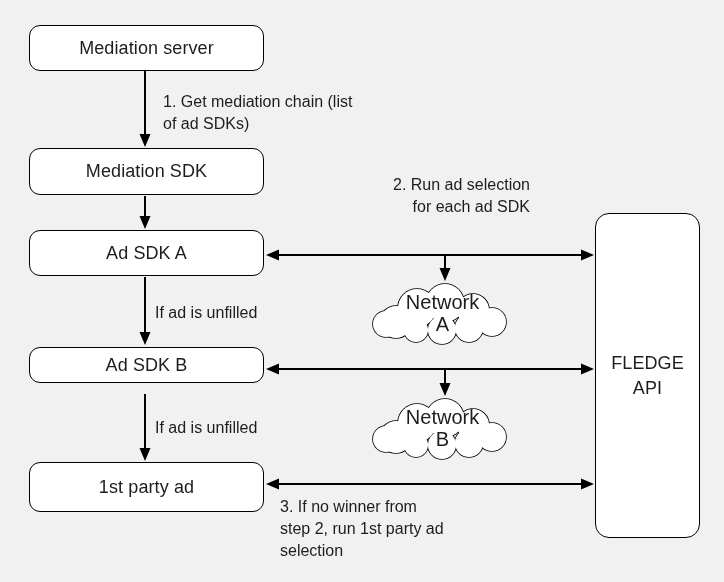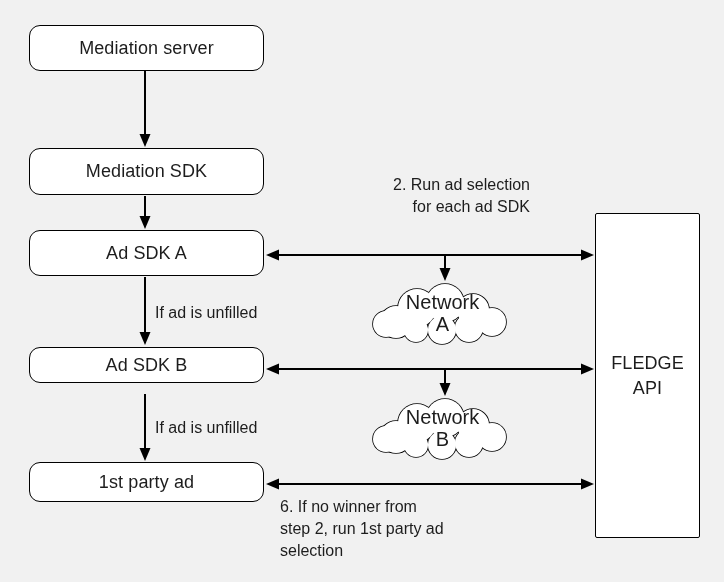--- a/index.html
+++ b/index.html
@@ -6,21 +6,21 @@
   .canvas{
     position:relative;width:724px;height:582px;background:#f1f1f1;
     font-family:"Liberation Sans",sans-serif;color:#1d1d1d;overflow:hidden;padding-left:44px;
   }
   svg.layer{position:absolute;left:0;top:0;}
   .node{
     position:absolute;background:#ffffff;border:1.6px solid #000;
     border-radius:11px;display:flex;align-items:center;justify-content:center;
     font-size:18px;letter-spacing:.1px;box-sizing:border-box;
   }
-  .node--fledge{border-radius:2px;align-items:center;}
+  .node--fledge{border-radius:14px;align-items:center;}
   .node__label{white-space:pre-line;text-align:center;line-height:25px;}
   .ann{
     position:absolute;font-size:16px;line-height:22px;white-space:pre-line;
   }
   .ann--center{text-align:right;}
   .cloud-label{
     position:absolute;font-size:20px;line-height:22px;white-space:pre-line;
     text-align:center;
   }
 </style>
@@ -133,39 +133,41 @@
   </div>
 
   <div class="node" style="left:29px;top:148px;width:235px;height:47px;">
     <span class="node__label">Mediation SDK</span>
   </div>
 
   <div class="node" style="left:29px;top:347px;width:235px;height:36px;">
     <span class="node__label">Ad SDK B</span>
   </div>
 
-  <div class="node" style="left:29px;top:462px;width:235px;height:40px;">
+  <div class="node" style="left:29px;top:462px;width:235px;height:50px;">
     <span class="node__label">1st party ad</span>
   </div>
 
   <div class="node node--fledge" style="left:595px;top:213px;width:105px;height:325px;">
     <span class="node__label">FLEDGE
 API</span>
   </div>
 
   <div class="cloud-label" style="left:372px;top:291px;width:141px;">Network
 A</div>
   <div class="cloud-label" style="left:372px;top:406px;width:141px;">Network
 B</div>
 
+  <div class="ann" style="left:163px;top:91px;">1. Get mediation chain (list
+of ad SDKs)</div>
 
   <div class="ann ann--center" style="left:370px;top:174px;width:160px;">2. Run ad selection
 for each ad SDK</div>
 
-  <div class="ann" style="left:280px;top:496px;">6. If no winner from
+  <div class="ann" style="left:280px;top:496px;">3. If no winner from
 step 2, run 1st party ad
 selection</div>
 
   <div class="ann" style="left:155px;top:302px;">If ad is unfilled</div>
 
   <div class="ann" style="left:155px;top:417px;">If ad is unfilled</div>
 
 </div>
 
 </body></html>

